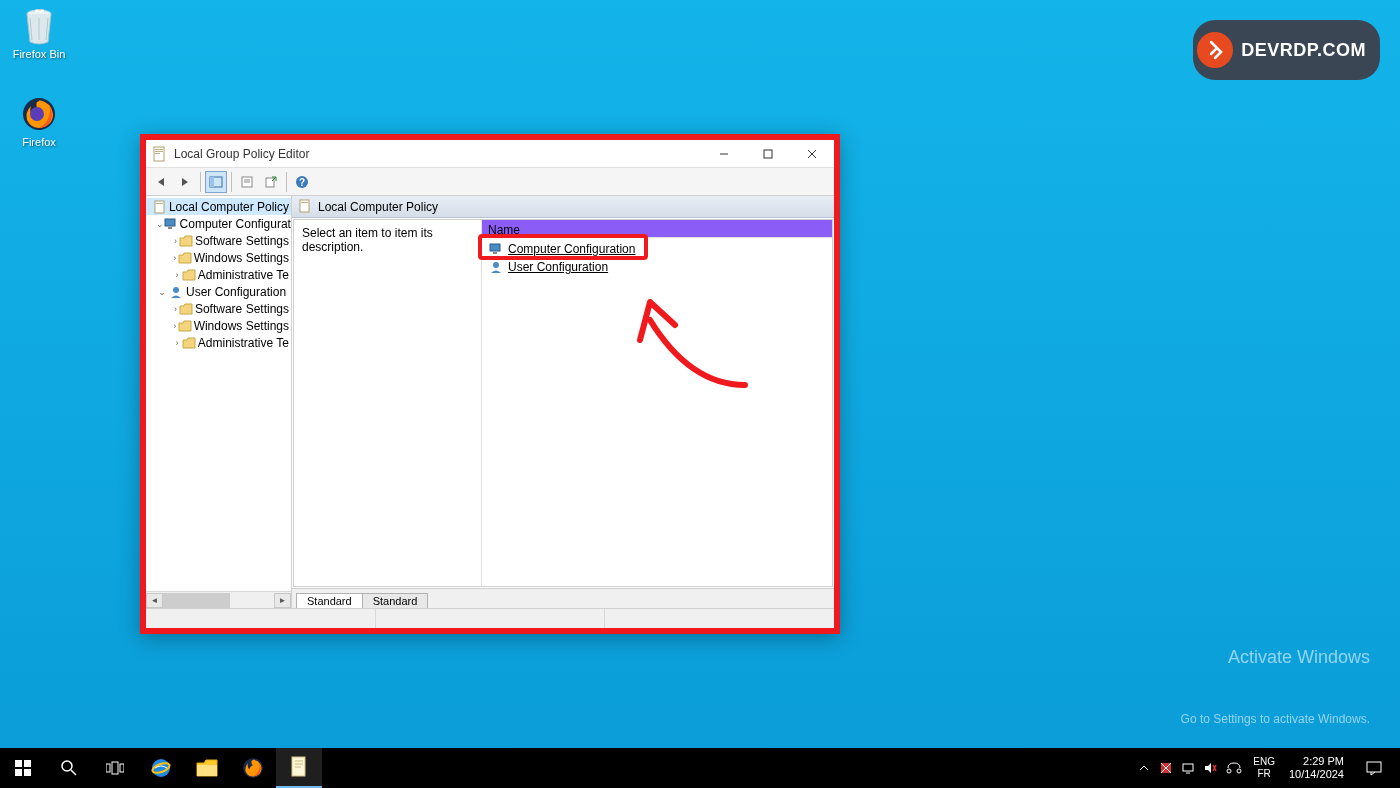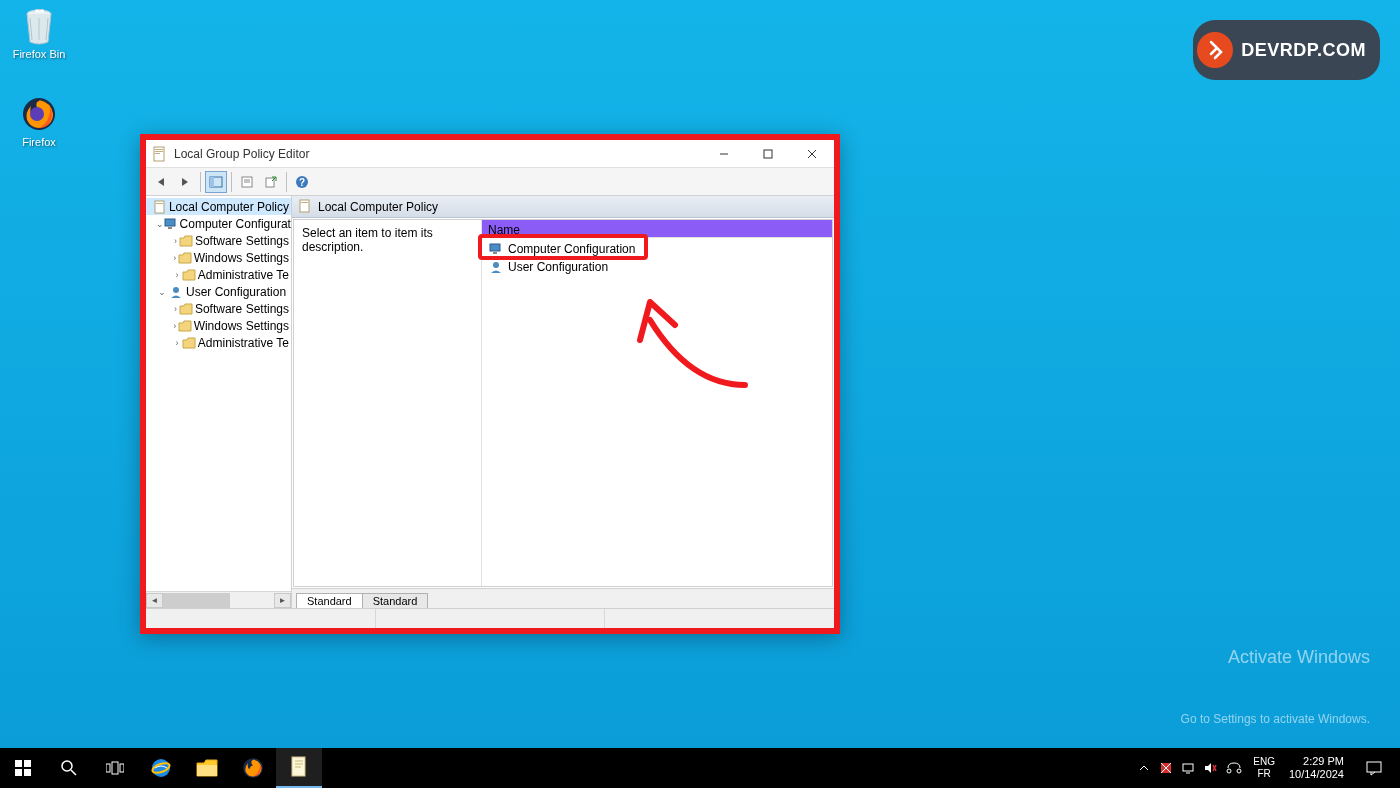--- a/index.html
+++ b/index.html
@@ -61,21 +61,21 @@
 .tree-scroll .sb-thumb { position: absolute; left: 0; width: 60%; height: 100%; background: #cdcdcd; }
 
 .detail-panel { flex: 1; display: flex; flex-direction: column; }
 .detail-header { height: 22px; background: linear-gradient(#e9eef5, #d5dde8); border-bottom: 1px solid #b8c4d4; display: flex; align-items: center; padding-left: 6px; font-size: 12px; }
 .detail-header .hdr-icon { width: 16px; height: 16px; margin-right: 4px; }
 .detail-body { flex: 1; display: flex; border: 1px solid #d0d0d0; margin: 1px; min-height: 0; }
 .desc-col { width: 188px; padding: 6px 8px; font-size: 12px; border-right: 1px solid #e0e0e0; }
 .list-col { flex: 1; position: relative; }
 .list-header { height: 18px; border-bottom: 1px solid #e0e0e0; padding-left: 6px; font-size: 12px; display: flex; align-items: flex-end; background: #8b5cf6; }
 .list-items { padding: 2px 0; }
-.list-item { display: flex; align-items: center; height: 18px; padding-left: 6px; font-size: 12px; cursor: pointer; }
+.list-item { display: flex; align-items: center; height: 18px; padding-left: 6px; font-size: 12px; cursor: pointer; text-decoration: underline; }
 .list-item .li-icon { width: 16px; height: 14px; margin-right: 4px; display: inline-flex; align-items: center; justify-content: center; }
 
 .highlight-box { position: absolute; border: 4px solid #f01a1e; border-radius: 4px; pointer-events: none; }
 
 .tabs-row { height: 20px; background: #f0f0f0; display: flex; align-items: flex-end; padding-left: 4px; border-top: 1px solid #d0d0d0; }
 .tab { font-size: 11px; padding: 1px 10px; border: 1px solid #b0b0b0; border-bottom: none; background: #fff; margin-right: -1px; cursor: pointer; position: relative; }
 .tab.inactive { background: #e8e8e8; }
 .statusbar { height: 20px; background: #f0f0f0; border-top: 1px solid #d0d0d0; display: flex; }
 .statusbar .cell { flex: 1; border-right: 1px solid #d8d8d8; }
 

